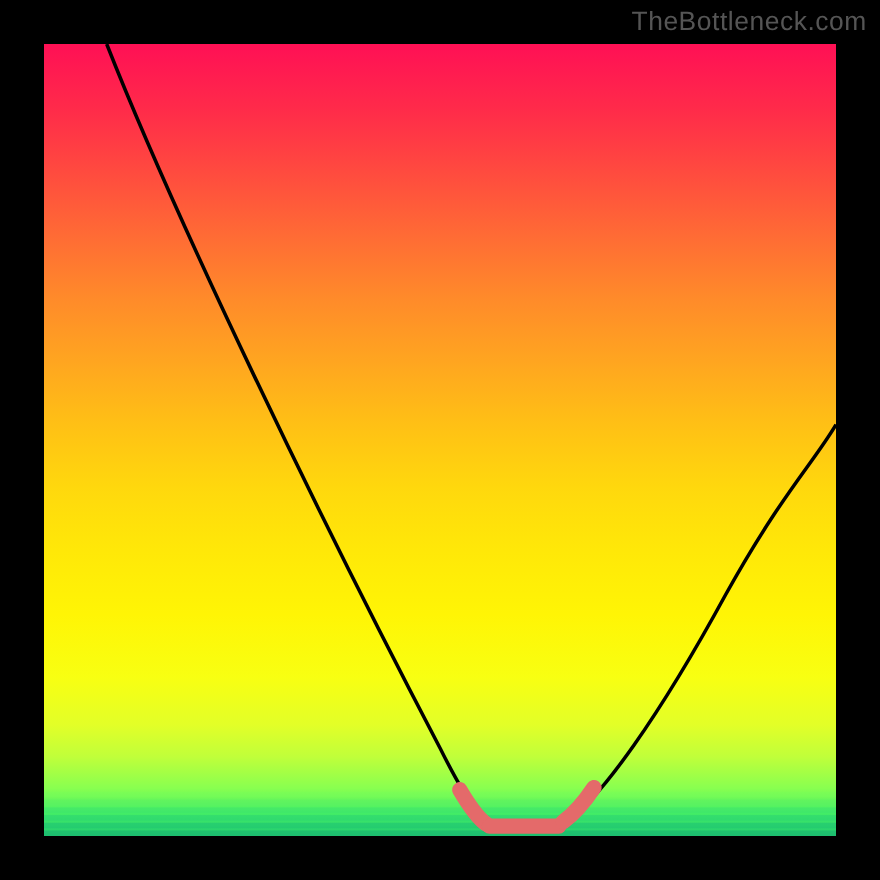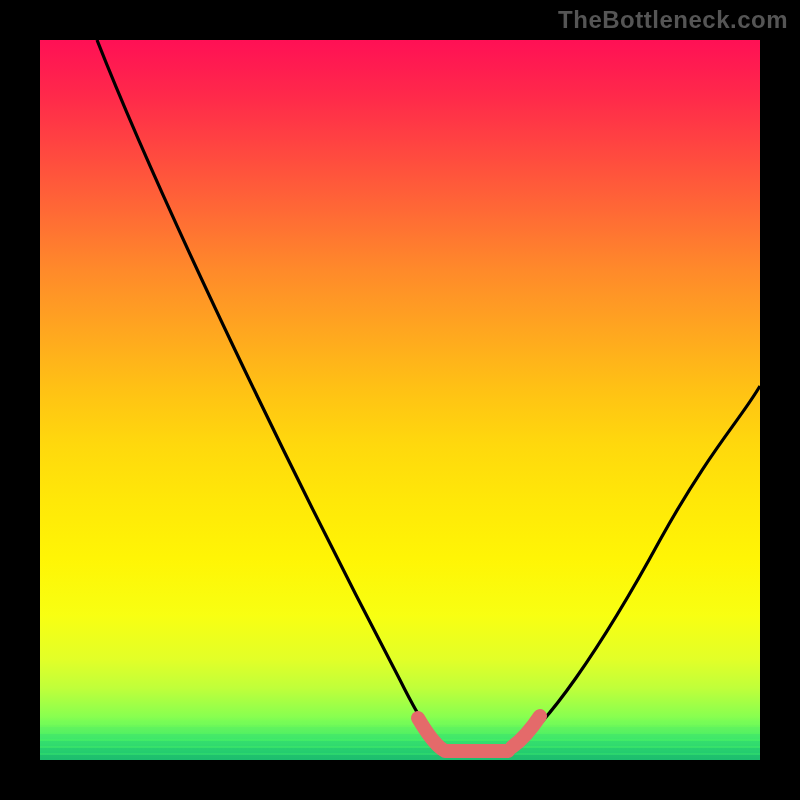--- a/index.html
+++ b/index.html
@@ -10,21 +10,21 @@
     background: #000;
     position: relative;
     font-family: Arial, Helvetica, sans-serif;
   }
   .watermark {
     position: absolute;
     top: 6px;
     right: 12px;
     color: #555;
     font-size: 24px;
-    font-weight: 700;
+    font-weight: 400;
     letter-spacing: 0.5px;
     z-index: 10;
   }
   .plot-area {
     position: absolute;
     left: 40px;
     top: 40px;
     width: 720px;
     height: 720px;
     overflow: hidden;

